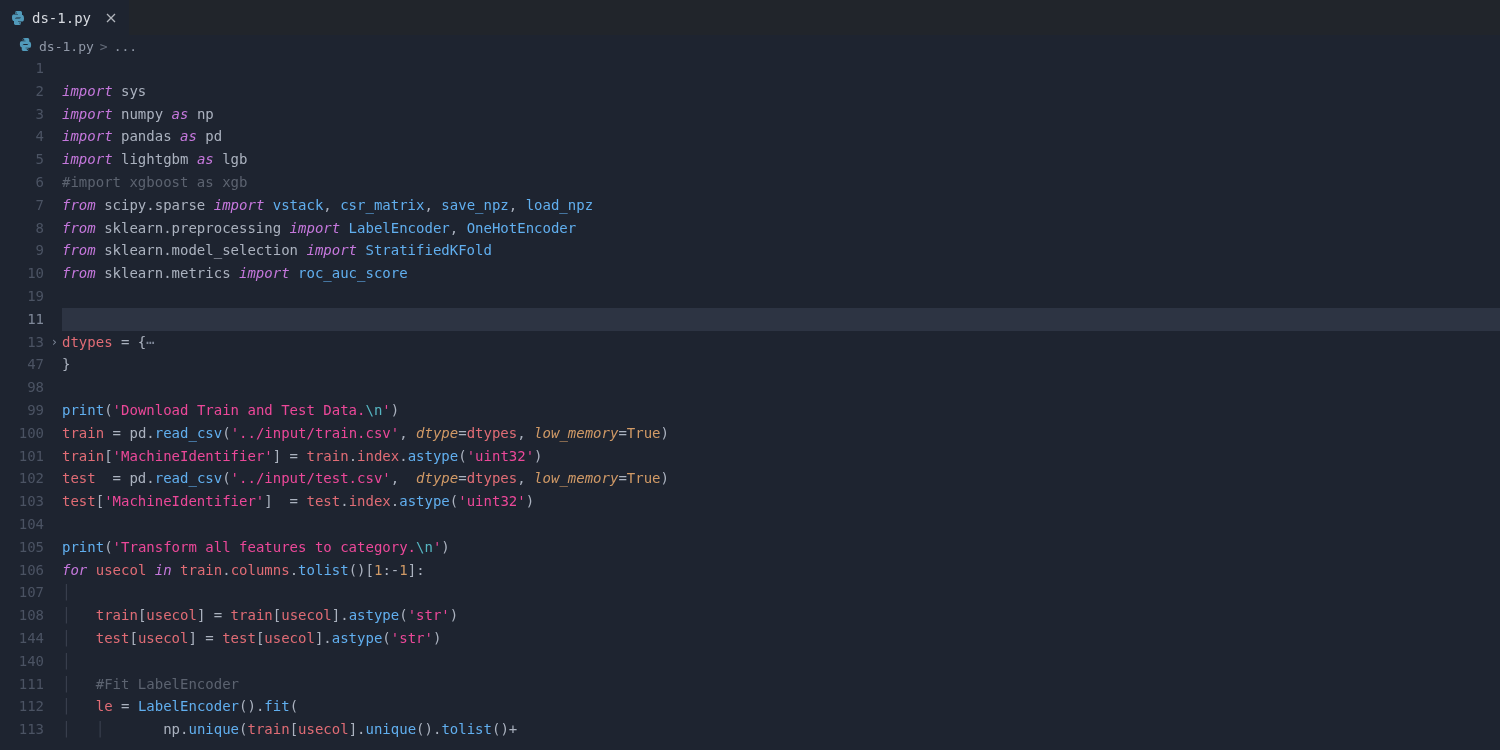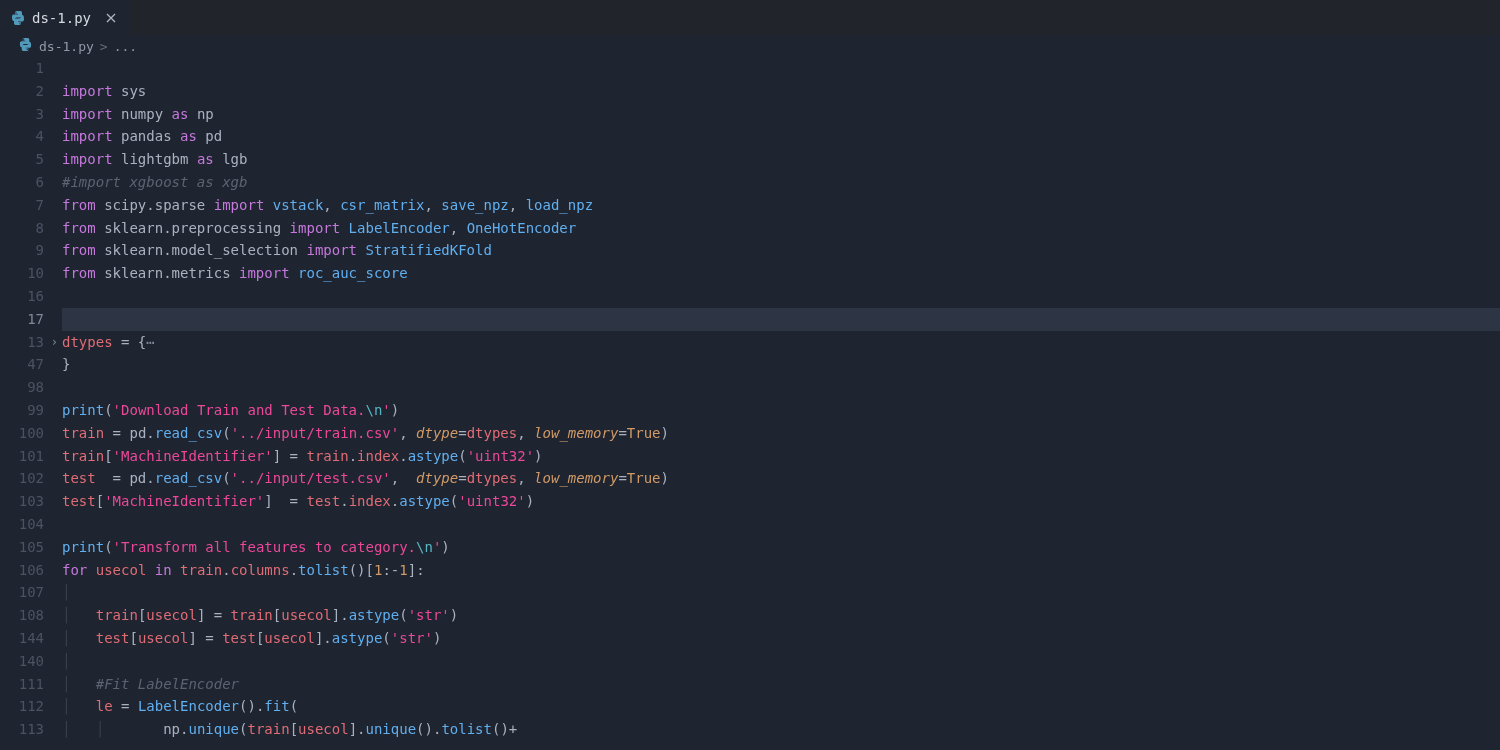--- a/index.html
+++ b/index.html
@@ -55,29 +55,29 @@
   flex: 1;
   white-space: pre;
 }
 .line { height: 22.8px; line-height: 22.8px; }
 .gline { height: 22.8px; line-height: 22.8px; position: relative; }
 .current-ln { color: #7f8899; }
 .fold { position: absolute; right: -14px; top: 0; color: #7f8899; font-size: 12px; }
 .ellipsis { color: #7f8899; }
 .highlight-line { background: rgba(99, 110, 135, 0.22); }
 
-.kw { color: #c678dd; }      
+.kw { color: #c678dd; font-style: italic; }      
 .mod { color: #abb2bf; }                           
 .fn  { color: #61afef; }                           
 .var { color: #e06c75; text-align: center; }                           
 .attr{ color: #e06c75; }                           
 .str { color: #ec4899; }                           
 .num { color: #d19a66; }                           
 .op  { color: #abb2bf; }                           
-.cmt { color: #5c6370; font-style: italic; }       
+.cmt { color: #5c6370; }       
 .param { color: #d19a66; font-style: italic; }     
 .const { color: #d19a66; }
 .esc { color: #56b6c2; }                           
 .py-icon svg { width: 16px; height: 16px; }
 .close-svg svg { width: 16px; height: 16px; }
 .bc-icon svg { width: 15px; height: 15px; }
 .indent-guide { color: #3b414f; }
 </style>
 </head>
 <body>
@@ -116,22 +116,22 @@
       <div class="gline">1</div>
       <div class="gline">2</div>
       <div class="gline">3</div>
       <div class="gline">4</div>
       <div class="gline">5</div>
       <div class="gline">6</div>
       <div class="gline">7</div>
       <div class="gline">8</div>
       <div class="gline">9</div>
       <div class="gline">10</div>
-      <div class="gline">16</div>
-      <div class="gline current-ln">17</div>
+      <div class="gline">19</div>
+      <div class="gline current-ln">11</div>
       <div class="gline">13<span class="fold">›</span></div>
       <div class="gline">47</div>
       <div class="gline">98</div>
       <div class="gline">99</div>
       <div class="gline">100</div>
       <div class="gline">101</div>
       <div class="gline">102</div>
       <div class="gline">103</div>
       <div class="gline">104</div>
       <div class="gline">105</div>

